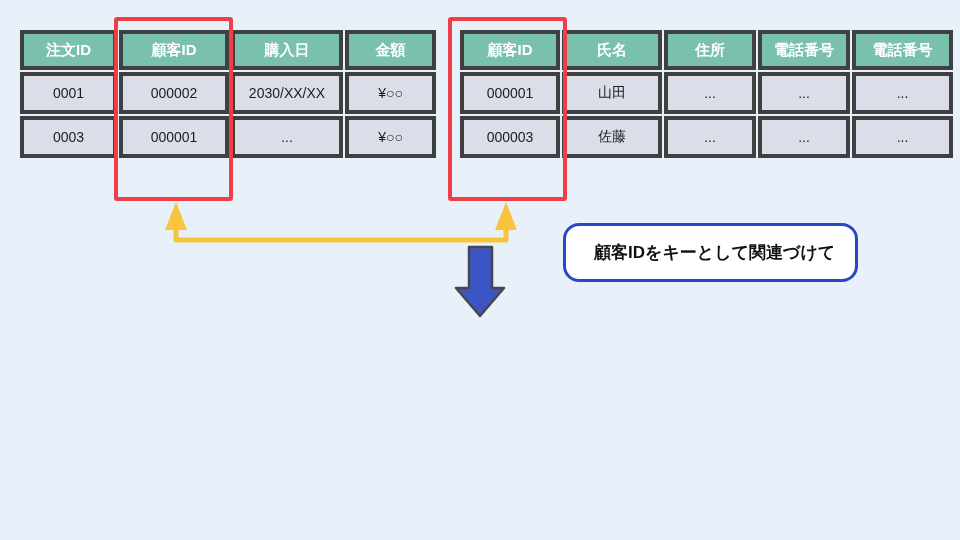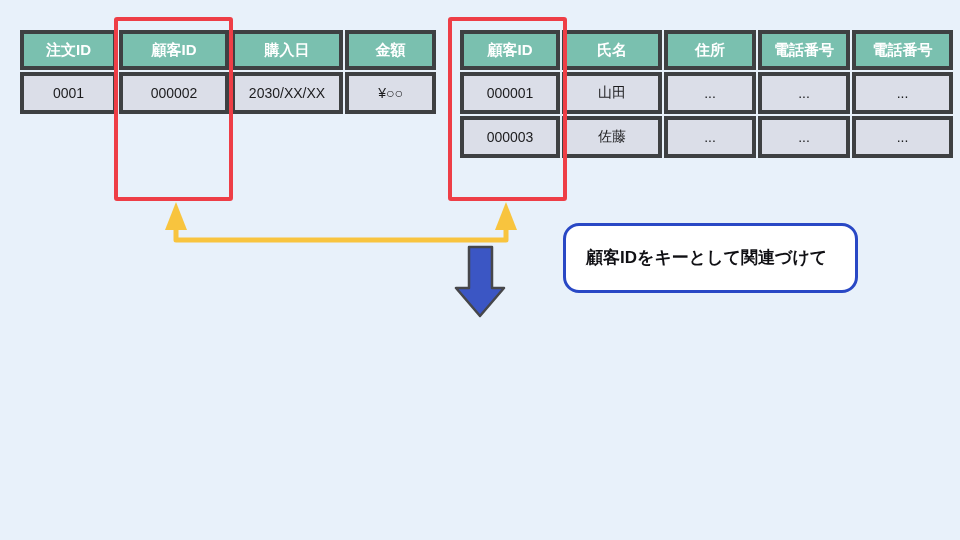--- a/index.html
+++ b/index.html
@@ -26,23 +26,23 @@
   #customers-table col:nth-child(3){width:92px} #customers-table col:nth-child(4){width:92px}
   #customers-table col:nth-child(5){width:101px}
 
   .key-highlight{position:absolute; width:119px; height:184px; top:17px;
     border:4px solid var(--highlight-red); border-radius:3px; background:transparent; pointer-events:none;}
   #key-highlight-orders{left:114px;}
   #key-highlight-customers{left:448px;}
 
   .overlay-svg{position:absolute; left:0; top:0; width:960px; height:540px; pointer-events:none;}
 
-  .annotation-box{position:absolute; left:563px; top:223px; width:295px; height:70px;
+  .annotation-box{position:absolute; left:563px; top:223px; width:295px; height:59px;
     background:#ffffff; border:3px solid var(--annotation-border); border-radius:16px;
-    display:flex; flex-direction:column; justify-content:center; padding-left:20px;
+    display:flex; flex-direction:column; justify-content:center; padding-left:28px;
     font-size:17px; font-weight:bold; color:#101014; line-height:1.38;}
 </style>
 </head>
 <body>
 
 <div class="canvas">
 
   <div class="tbl-wrap" id="orders-wrap">
     <table id="orders-table">
         <colgroup>
@@ -57,20 +57,26 @@
             <th>顧客ID</th>
             <th>購入日</th>
             <th>金額</th>
           </tr>
         </thead>
         <tbody>
           <tr>
             <td>0001</td>
             <td>000002</td>
             <td>2030/XX/XX</td>
+            <td>¥○○</td>
+          </tr>
+          <tr>
+            <td>0003</td>
+            <td>000001</td>
+            <td>...</td>
             <td>¥○○</td>
           </tr>
         </tbody>
       </table>
   </div>
 
   <div class="tbl-wrap" id="customers-wrap">
     <table id="customers-table">
         <colgroup>
           <col>

